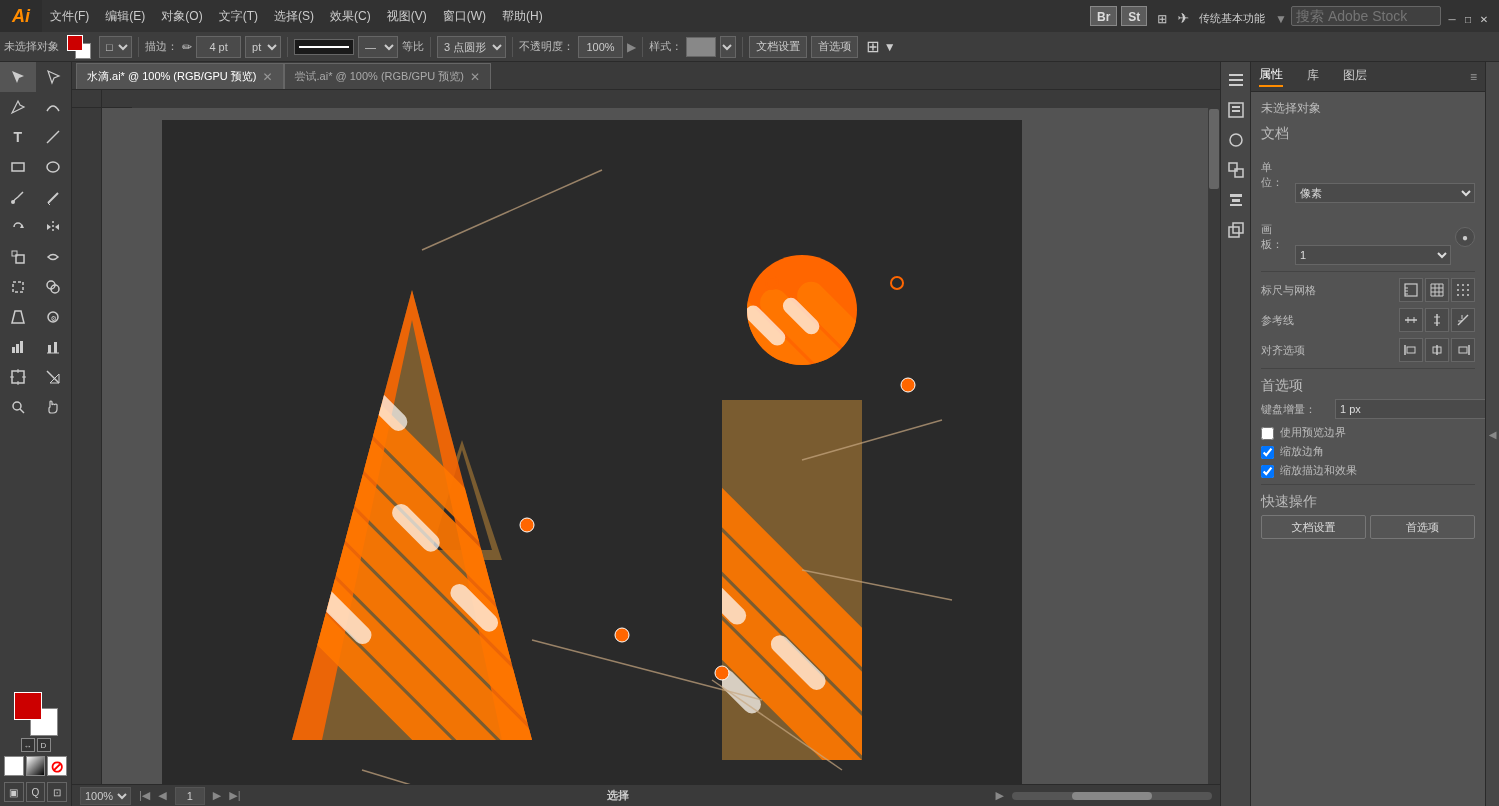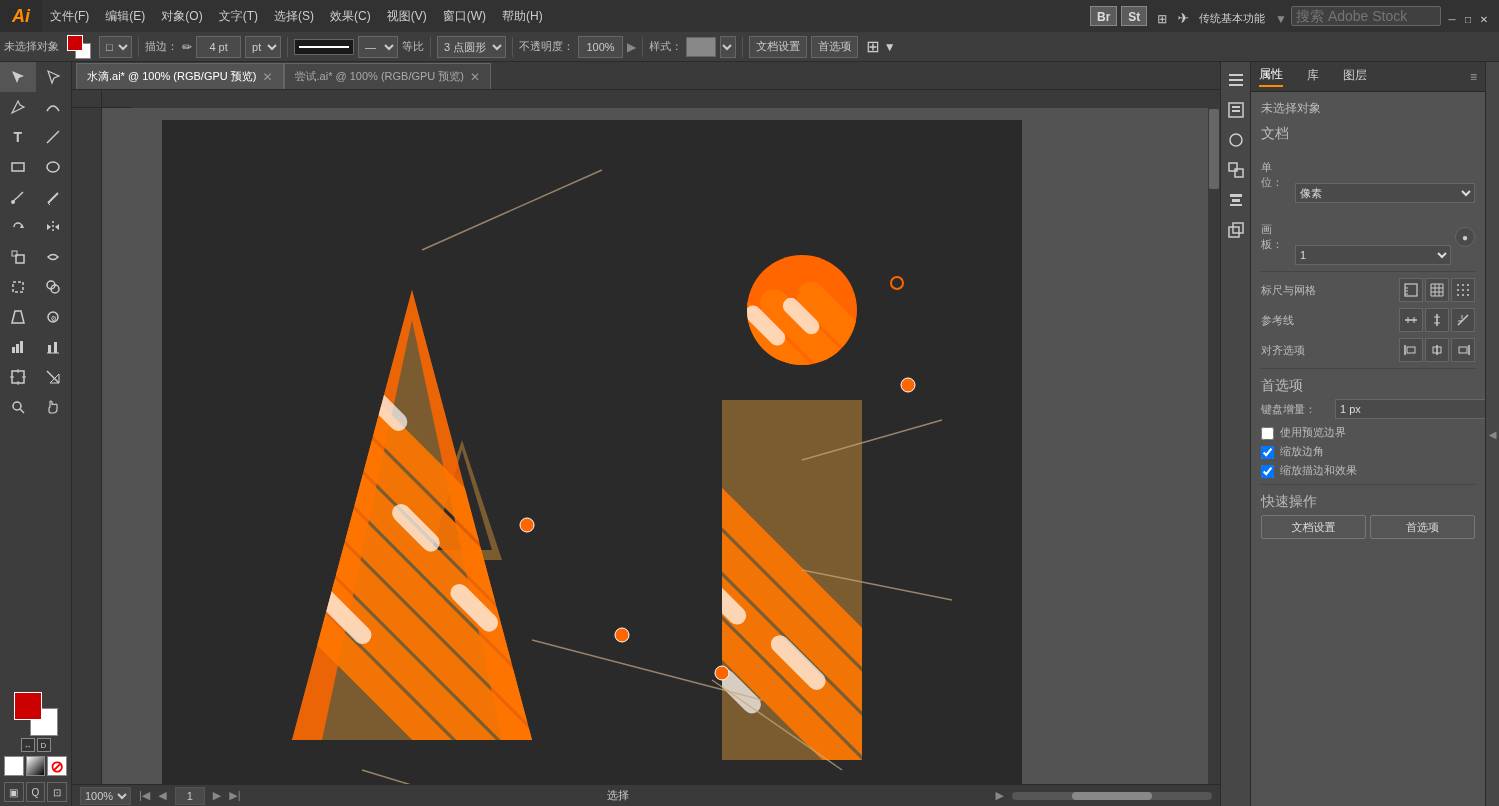--- a/index.html
+++ b/index.html
@@ -854,21 +854,21 @@
 
     <div id="status-bar">
       <select class="status-select">
         <option>100%</option>
       </select>
       <span style="color:#888;">|◀</span>
       <span style="color:#888;">◀</span>
       <input type="text" style="width: 30px; height: 18px; background: rgb(74, 74, 74); border: 1px solid rgb(85, 85, 85); color: rgb(204, 204, 204); font-size: 11px; text-align: center;" value="1">
       <span style="color:#888;">▶</span>
       <span style="color:#888;">▶|</span>
-      <span style="flex:1;text-align:center;">选择</span>
+      <span style="flex:1;text-align:center;font-weight:bold;">选择</span>
 
       <span style="color:#888;">▶</span>
 
       <div style="flex:1;max-width:200px;height:8px;background:#555;border-radius:4px;position:relative;">
         <div style="position:absolute;left:30%;width:40%;height:8px;background:#888;border-radius:4px;"></div>
       </div>
     </div>
   </div>
 
   <div id="right-panel">

